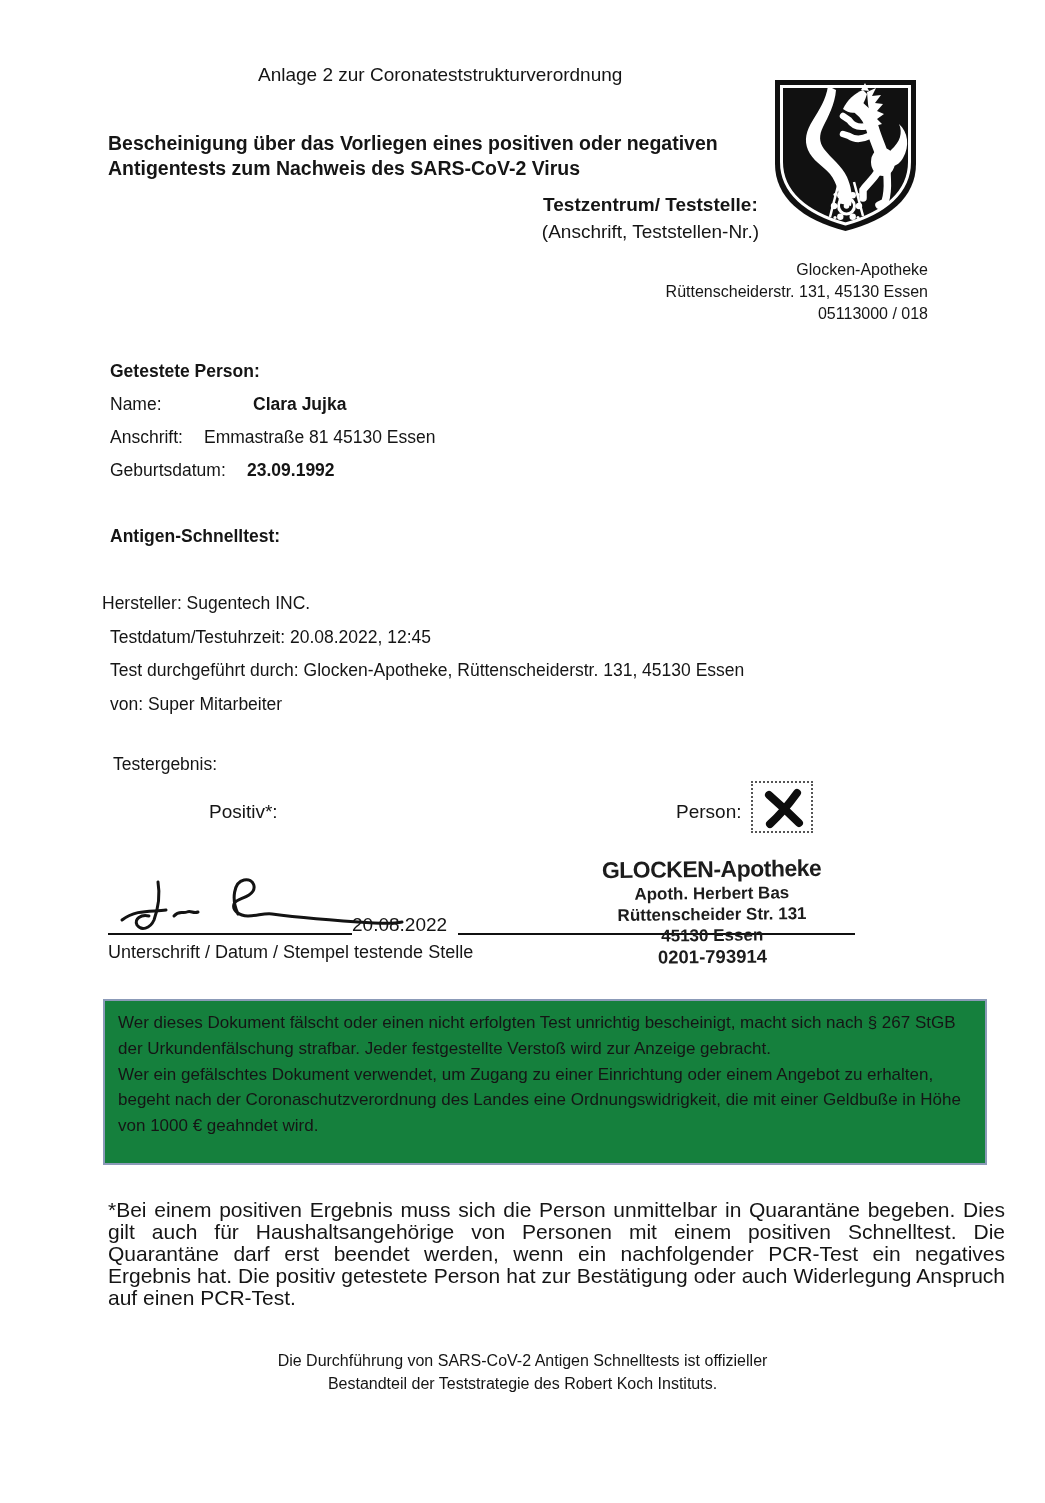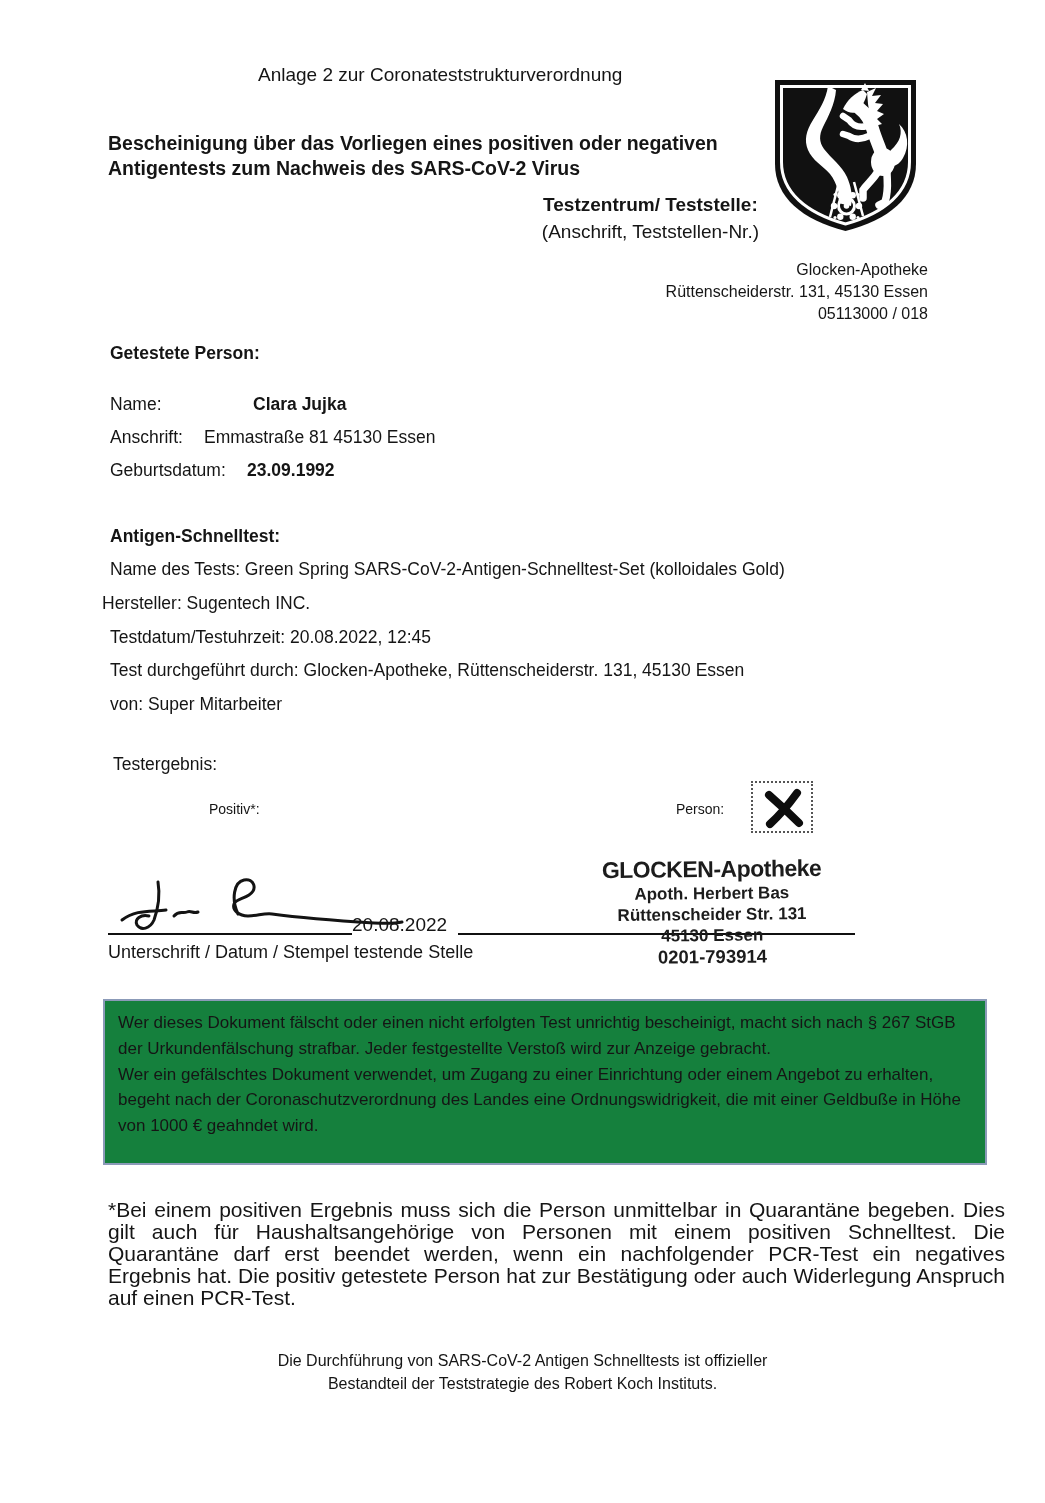--- a/index.html
+++ b/index.html
@@ -14,21 +14,21 @@
   .tz-block{right:286px;top:176px;text-align:center;line-height:27px;}
   .tz-label{font-size:19px;font-weight:bold;}
   .tz-sub{font-size:19px;}
   .emblem{left:773px;top:63px;width:145px;height:156px;}
   .addr-block{right:117px;top:244px;text-align:right;font-size:16px;line-height:22px;}
   .sect-title{font-size:17.5px;font-weight:bold;}
   .row{font-size:17.5px;}
   .lbl-name{display:inline-block;width:143px;}
   .lbl-addr{display:inline-block;width:94px;}
   .lbl-birth{display:inline-block;width:137px;}
-  .result-label{font-size:14px;}
+  .result-label{font-size:19px;}
   .checkbox{
     left:751px;top:766px;width:62px;height:52px;box-sizing:border-box;
     border:2px dotted #555;background:#fff;
   }
   .checkbox svg{position:absolute;left:6px;top:3px;}
   .sig-svg{left:112px;top:853px;}
   .sig-line{height:2px;background:#101010;top:918px;}
   .sig-line1{left:108px;width:244px;}
   .sig-line2{left:458px;width:397px;}
   .sig-date{left:352px;top:899px;font-size:19px;}
@@ -106,33 +106,32 @@
     <div class="tz-label">Testzentrum/ Teststelle:</div>
     <div class="tz-sub">(Anschrift, Teststellen-Nr.)</div>
   </div>
 
   <div class="abs addr-block">
     <div>Glocken-Apotheke</div>
     <div>Rüttenscheiderstr. 131, 45130 Essen</div>
     <div>05113000 / 018</div>
   </div>
 
-  <div class="abs sect-title" style="left:110px;top:328px;">Getestete Person:</div>
+  <div class="abs sect-title" style="left:110px;top:346px;">Getestete Person:</div>
   <div class="abs row" style="left:110px;top:379px;">
     <span class="lbl-name">Name:</span><span class="b">Clara Jujka</span>
   </div>
   <div class="abs row" style="left:110px;top:412px;">
     <span class="lbl-addr">Anschrift:</span><span>Emmastraße 81 45130 Essen</span>
   </div>
   <div class="abs row" style="left:110px;top:445px;">
     <span class="lbl-birth">Geburtsdatum:</span><span class="b">23.09.1992</span>
   </div>
 
   <div class="abs sect-title" style="left:110px;top:511px;">Antigen-Schnelltest:</div>
-  <div class="abs row" style="left:110px;top:544px;">Name des Tests: Green Spring SARS-CoV-2-Antigen-Schnelltest-Set (kolloidales Gold)</div>
   <div class="abs row" style="left:102px;top:578px;">Hersteller: Sugentech INC.</div>
   <div class="abs row" style="left:110px;top:612px;">Testdatum/Testuhrzeit: 20.08.2022, 12:45</div>
   <div class="abs row" style="left:110px;top:645px;">Test durchgeführt durch: Glocken-Apotheke, Rüttenscheiderstr. 131, 45130 Essen</div>
   <div class="abs row" style="left:110px;top:679px;">von: Super Mitarbeiter</div>
 
   <div class="abs row" style="left:113px;top:739px;">Testergebnis:</div>
   <div class="abs result-label" style="left:209px;top:786px;">Positiv*:</div>
   <div class="abs result-label" style="left:676px;top:786px;">Person:</div>
   <div class="abs checkbox">
     <svg width="50" height="44" viewBox="0 0 50 44">

